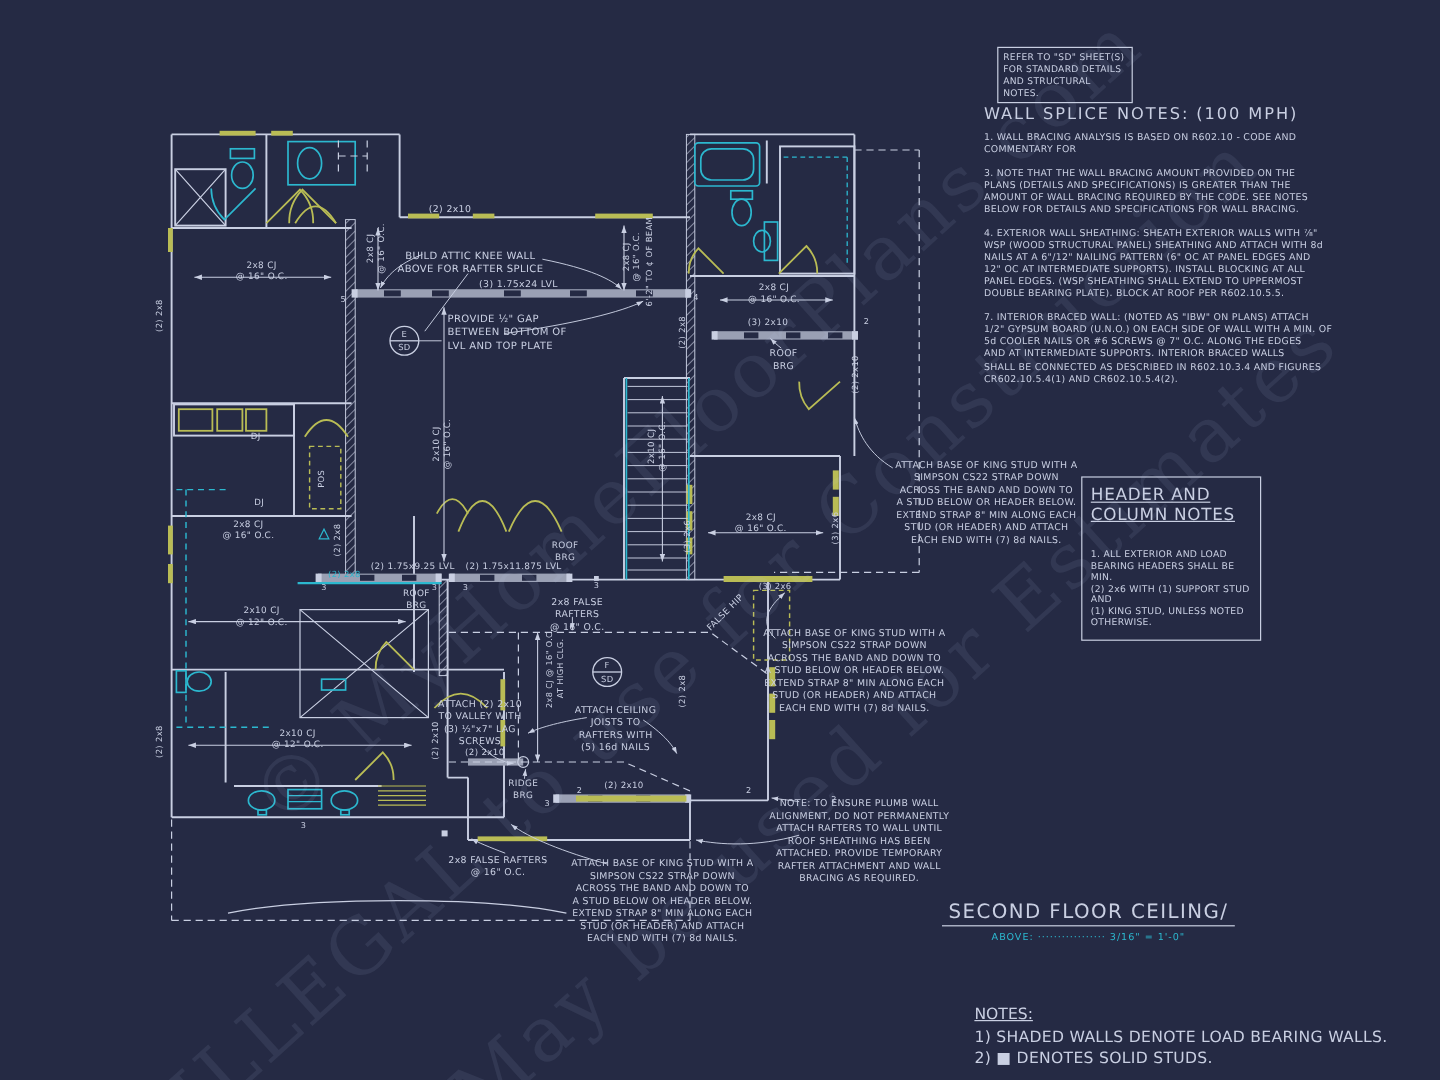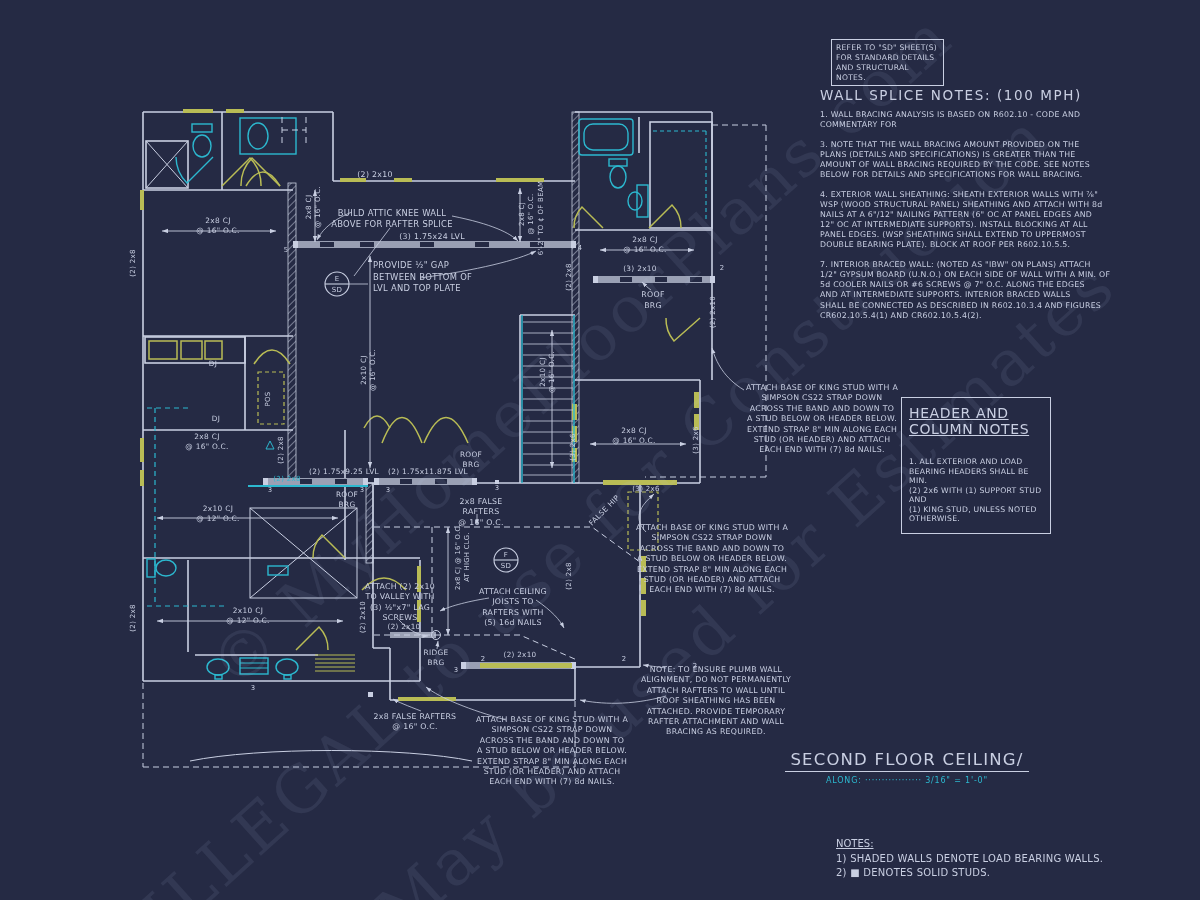--- a/index.html
+++ b/index.html
@@ -23,21 +23,21 @@
   #wall-bracing .wb-p{font-size:7.8px;line-height:1.3;margin-bottom:9.5px;}
   #header-notes{left:901px;top:397px;width:134px;border:1px solid var(--ln);
     padding:7px 7px 9px 7px;z-index:3;}
   #header-notes .hn-title{font-size:14px;letter-spacing:.6px;text-decoration:underline;margin-bottom:20px;}
   #header-notes .hn-p{font-size:7.7px;line-height:1.24;margin-bottom:8px;margin-top:15px;}
   #header-notes .hn-p:last-child{margin-bottom:0;}
   #title-block{left:782px;top:750px;width:250px;text-align:center;z-index:3;}
   #title-block .tb-line{font-size:16.5px;letter-spacing:1.2px;display:inline-block;
     border-bottom:1px solid var(--ln);padding:0 5px 1px 5px;line-height:1.15;}
   #title-block .tb-scale{color:var(--cy);font-size:8px;letter-spacing:.8px;margin-top:4px;}
-  #notes-block{left:836px;top:837px;z-index:3;font-size:10px;line-height:1.4;}
+  #notes-block{left:812px;top:837px;z-index:3;font-size:13px;line-height:1.4;}
   #notes-block .nb-title{text-decoration:underline;margin-bottom:1px;}
   
   .wm{position:absolute;font-family:"DejaVu Serif",serif;font-size:64px;
     color:rgba(198,208,238,0.085);white-space:nowrap;transform-origin:0 0;
     z-index:5;pointer-events:none;letter-spacing:4px;}
   #wm1{left:196px;top:648px;transform:rotate(-42deg);}
   #wm2{left:128px;top:896px;transform:rotate(-42deg);}
   #wm3{left:362px;top:894px;transform:rotate(-42deg);}
 </style>
 </head>
@@ -351,21 +351,21 @@
   <div class="hn-p note-text">1. ALL EXTERIOR AND LOAD
 BEARING HEADERS SHALL BE MIN.
 (2) 2x6 WITH (1) SUPPORT STUD AND
 (1) KING STUD, UNLESS NOTED
 OTHERWISE.</div>
 </div>
 
 <div id="title-block" class="abs">
   <div><span class="tb-line">SECOND FLOOR CEILING/</span></div>
   <div class="tb-scale">
-    <span>ALONG:</span>
+    <span>ABOVE:</span>
     <span>·················</span>
     <span>3/16" = 1'-0"</span>
   </div>
 </div>
 
 <div id="notes-block" class="abs">
   <div class="nb-title">NOTES:</div>
   <div class="note-text">1) SHADED WALLS DENOTE LOAD BEARING WALLS.
 2) ■ DENOTES SOLID STUDS.</div>
 </div>

